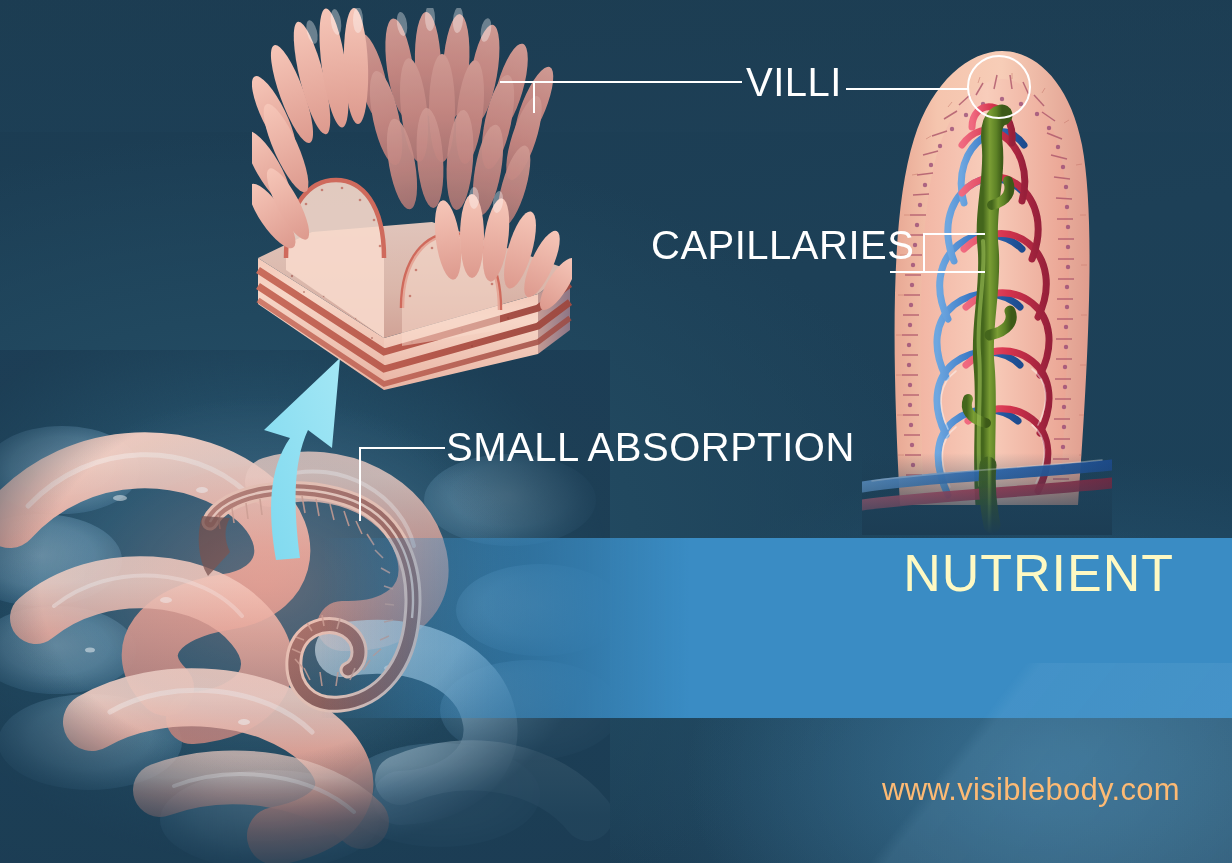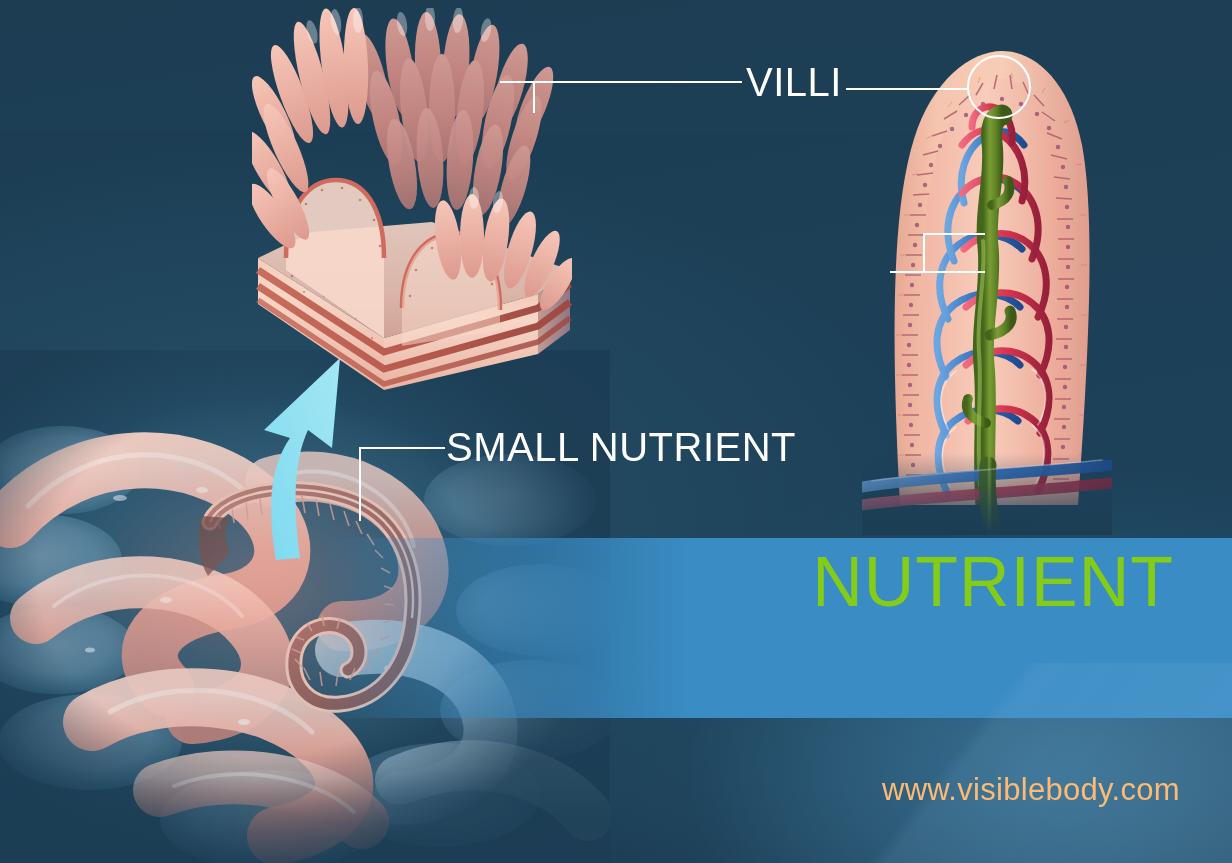--- a/index.html
+++ b/index.html
@@ -42,21 +42,21 @@
   .label{position:absolute;color:#ffffff;letter-spacing:.5px;white-space:nowrap;}
   .lbl-villi{left:746px;top:60px;font-size:40px;}
   .lbl-cap{left:651px;top:245px;font-size:40px;transform:translateY(-50%);}
   .lbl-si{left:446px;top:425px;font-size:40px;}
   .leader{position:absolute;background:#ffffff;}
 
   
   .banner{position:absolute;left:0;top:538px;width:1232px;height:180px;
     background:linear-gradient(90deg, rgba(58,140,196,0) 0%, rgba(58,140,196,0) 26%, rgba(58,140,196,.55) 40%, #3a8cc4 56%, #3a8cc4 100%);}
   .banner-title{position:absolute;right:58px;top:548px;width:640px;text-align:right;
-    color:#84cc16;font-size:70px;line-height:.98;letter-spacing:1px;}
+    color:#fef9c3;font-size:52px;line-height:.98;letter-spacing:1px;}
   .banner-title div{display:block;}
 
   .url{position:absolute;right:52px;top:772px;color:#fdba74;font-size:31px;letter-spacing:.3px;}
 </style>
 </head>
 <body>
 
 <div id="stage">
 
   <div class="bg-base"></div>
@@ -581,21 +581,22 @@
 
   <div class="leader" style="left:890px;top:271px;width:35px;height:2px;"></div>
   <div class="leader" style="left:923px;top:233px;width:2px;height:40px;"></div>
   <div class="leader" style="left:923px;top:233px;width:62px;height:2px;"></div>
   <div class="leader" style="left:923px;top:271px;width:62px;height:2px;"></div>
 
   <div class="leader" style="left:359px;top:447px;width:86px;height:2px;"></div>
   <div class="leader" style="left:359px;top:447px;width:2px;height:74px;"></div>
 
   <div class="label lbl-villi">VILLI</div>
-  <div class="label lbl-si">SMALL NUTRIENT</div>
+  <div class="label lbl-cap">CAPILLARIES</div>
+  <div class="label lbl-si">SMALL ABSORPTION</div>
 
   <div class="banner"></div>
   <div class="banner-title">
     <div>NUTRIENT</div>
   </div>
 
   <div class="diag-wedge"></div>
   <div class="url">www.visiblebody.com</div>
 
 </div>

